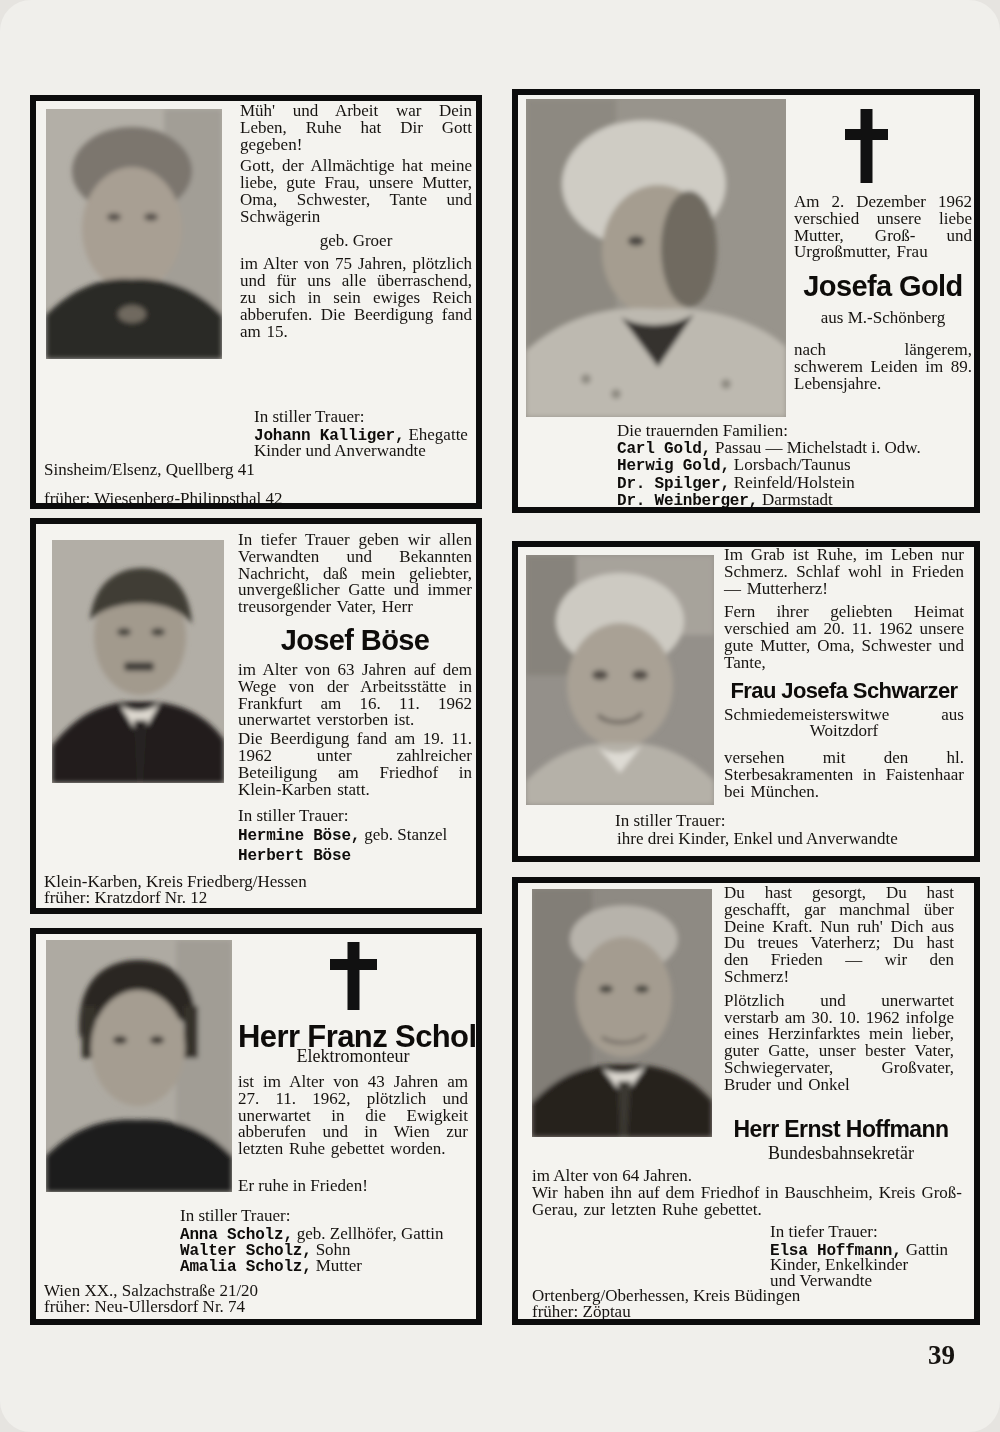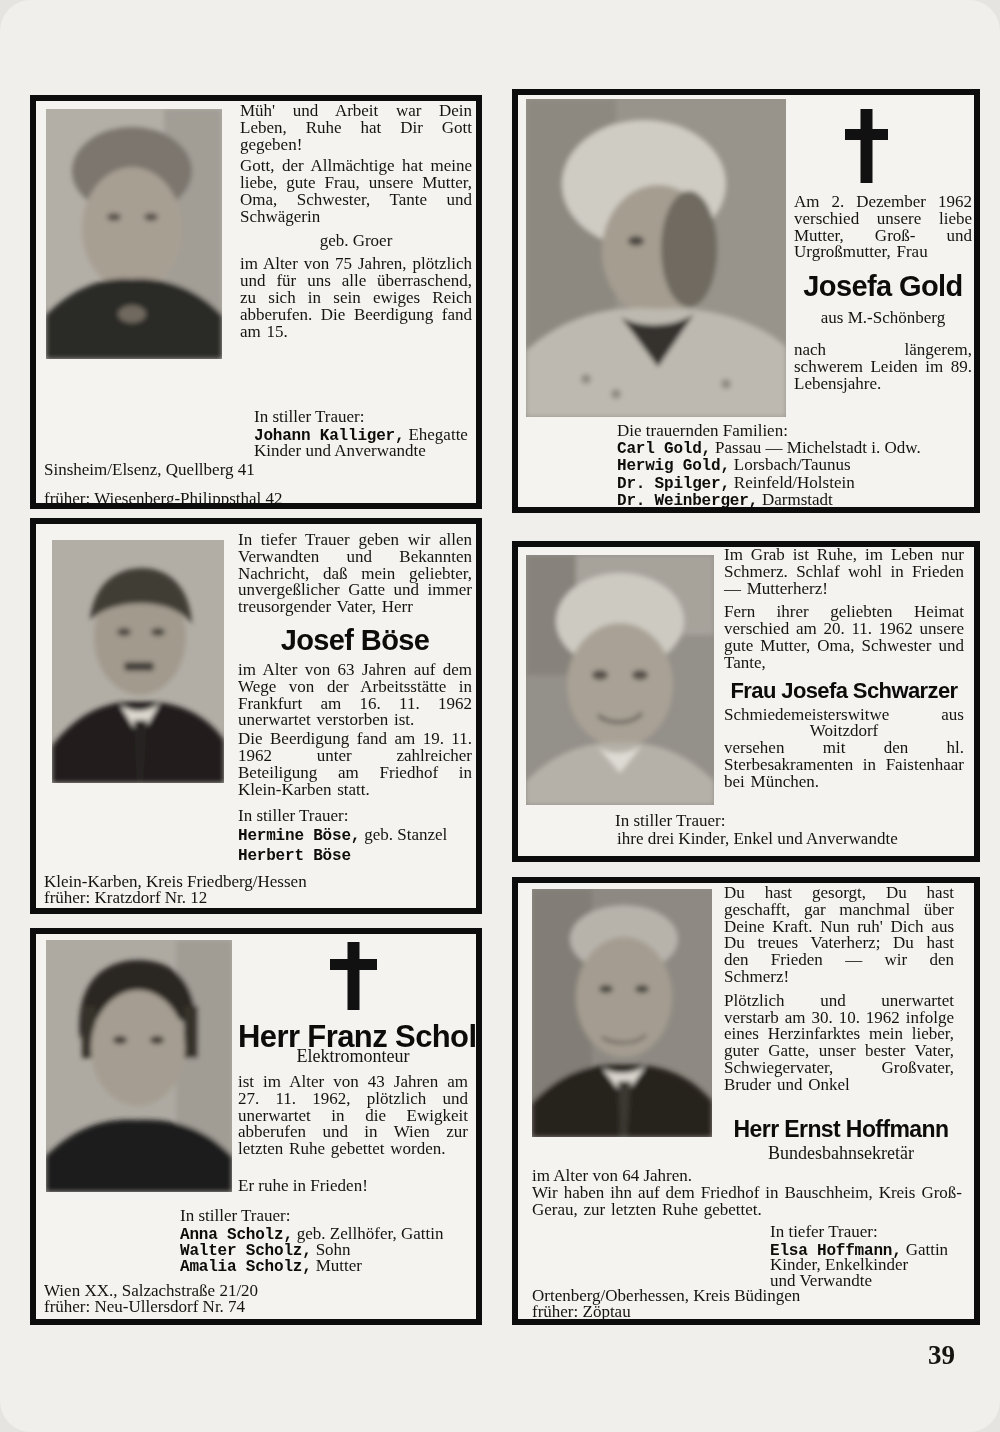--- a/index.html
+++ b/index.html
@@ -161,21 +161,21 @@
           <path d="M72,160 C82,170 106,170 116,158" stroke="#6e6860" stroke-width="4" fill="none"></path>
           <path d="M0,250 L0,226 C30,196 62,186 94,188 C132,186 162,200 188,226 L188,250 Z" fill="#b5b1a8"></path>
           <path d="M72,192 L94,218 L116,190 C102,200 84,200 72,192 Z" fill="#dedbd4"></path>
         </g>
       </svg>
     </div>
     <div class="col" style="left:206px;top:0;width:240px">
       <p class="t j" style="margin-bottom:7px">Im Grab ist Ruhe, im Leben nur Schmerz. Schlaf wohl in Frieden — Mutterherz!</p>
       <p class="t j" style="margin-bottom:6px">Fern ihrer geliebten Heimat verschied am 20. 11. 1962 unsere gute Mutter, Oma, Schwester und Tante,</p>
       <div class="name" style="font-size:22px;margin-bottom:3px">Frau Josefa Schwarzer</div>
-      <p class="t" style="text-align:justify;text-align-last:center;margin-bottom:0">Schmiedemeisterswitwe aus Woitzdorf</p>
+      <p class="t" style="text-align:justify;text-align-last:center;margin-bottom:10px">Schmiedemeisterswitwe aus Woitzdorf</p>
       <p class="t j">versehen mit den hl. Sterbesakramenten in Faistenhaar bei München.</p>
     </div>
     <div class="t abs" style="left:97px;top:266px">In stiller Trauer:</div>
     <div class="t abs" style="left:99px;top:284px;width:345px">ihre drei Kinder, Enkel und Anverwandte</div>
   </div>
 
   <div class="notice" style="left:30px;top:928px;width:452px;height:397px">
     <div class="photo" style="left:10px;top:6px;width:186px;height:252px">
       <svg viewBox="0 0 186 252" preserveAspectRatio="none">
         <rect width="186" height="252" fill="#aeaaa2"></rect>

